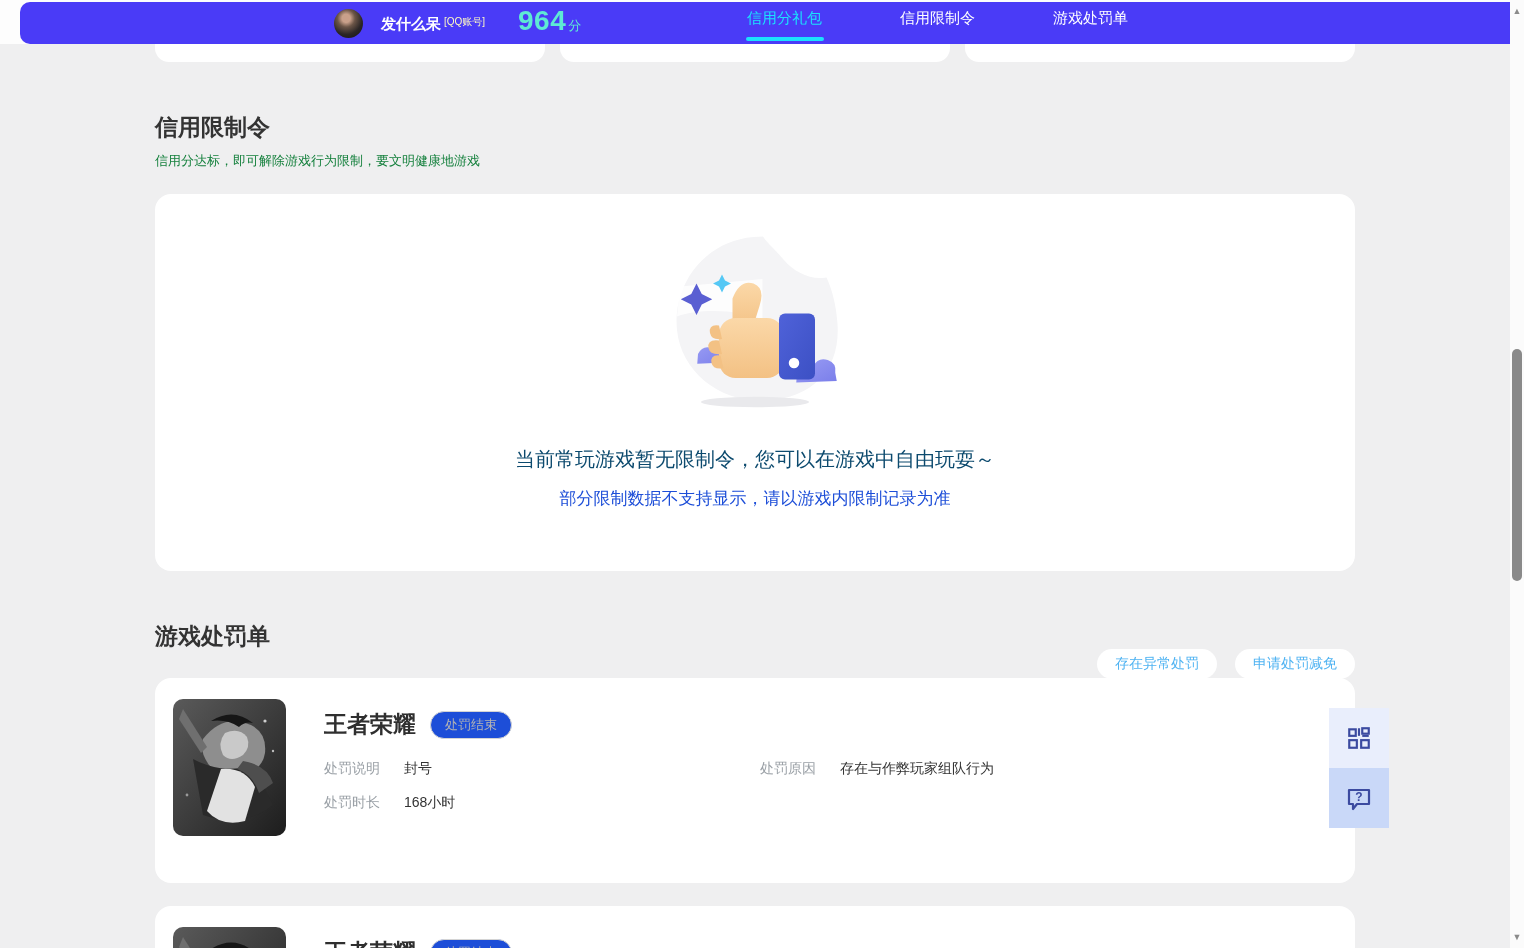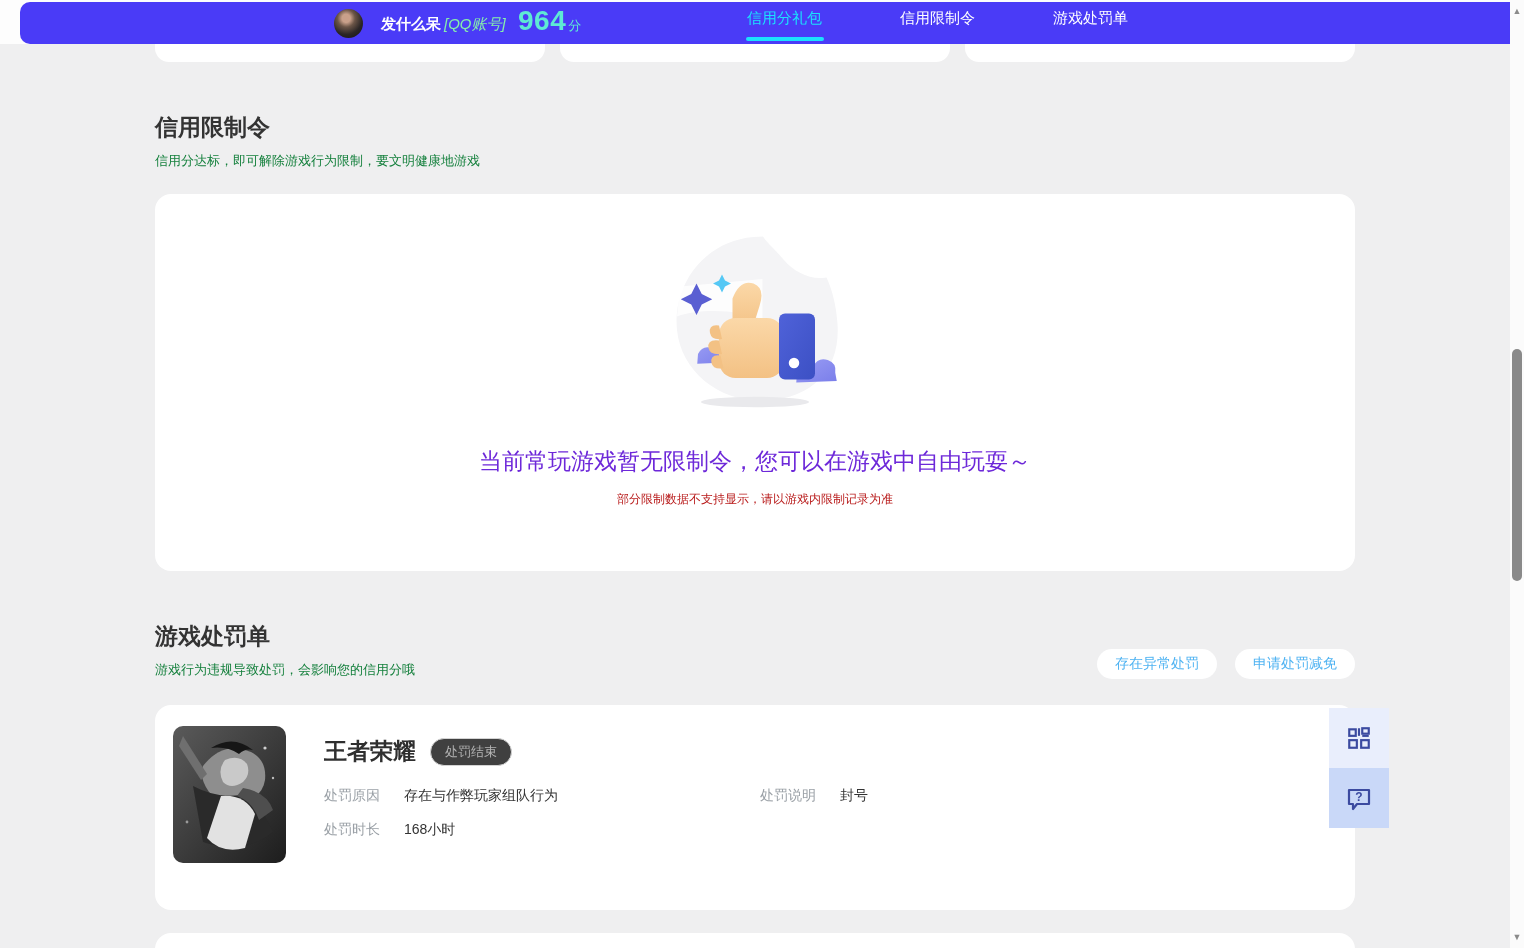--- a/index.html
+++ b/index.html
@@ -9,21 +9,21 @@
 
   
   .content-bg { position:absolute; left:0; top:44px; width:1510px; height:904px; background:#efeff0; }
 
   
   .navbar { position:absolute; left:20px; top:2px; width:1507px; height:42px;
     background:#4a3bf7; border-radius:10px 0 0 10px; z-index:30; }
   .avatar { position:absolute; left:314px; top:7px; width:29px; height:29px; border-radius:50%;
     background:radial-gradient(circle at 42% 32%, #c9a08a 0 16%, #6b5547 34%, #2b2626 62%, #141212 100%); }
   .user-name { position:absolute; left:361px; top:13px; font-size:15px; color:#ffffff; font-weight:bold; }
-  .account-tag { position:absolute; left:424px; top:13px; font-size:15px; color:#86efac;font-style:italic; }
+  .account-tag { position:absolute; left:424px; top:13px; font-size:10px; color:#fef9c3; }
   .score-wrap { position:absolute; left:498px; top:3px; color:#5eead4; }
   .score-num { font-size:28px; font-weight:bold; letter-spacing:0.5px; }
   .score-unit { font-size:13px; margin-left:2px; }
   .nav-tabs { position:absolute; left:727px; top:0; height:32px; display:flex; gap:78px; align-items:center; }
   .tab { position:relative; height:42px; line-height:42px; font-size:15px; color:#ffffff; cursor:pointer; white-space:nowrap; }
   .tab.active { color:#1be1fd; }
   .tab.active .tab-underline { position:absolute; left:50%; transform:translateX(-50%);
     bottom:-2px; width:78px; height:4px; border-radius:2px; background:#1be1fd; }
 
   
@@ -41,36 +41,36 @@
   .top-card { width:390px; height:40px; background:#ffffff; border-radius:14px; }
 
   .section-head { padding-top:112px; }
   .section-head.second { padding-top:0; margin-top:50px; position:relative; }
   .sec-title { font-size:23px; font-weight:bold; color:#333333; }
   .sec-sub { margin-top:9px; font-size:13px; color:#15803d; }
 
   .empty-card { margin-top:24px; width:1200px; height:377px; background:#ffffff; border-radius:16px;
     display:flex; flex-direction:column; align-items:center; }
   .empty-illustration { margin-top:30px; }
-  .empty-text { margin-top:18px; font-size:23px; color:#6d28d9;font-family:Liberation Serif, serif; }
-  .empty-note { margin-top:14px; font-size:12px; color:#b91c1c; }
+  .empty-text { margin-top:18px; font-size:20px; color:#0c4a6e;font-family:Liberation Serif, serif; }
+  .empty-note { margin-top:14px; font-size:17px; color:#1d4ed8; }
 
   .sec-actions { position:absolute; right:0; top:28px; display:flex; gap:18px; }
   .pill-btn { background:#ffffff; color:#4fb3f2; font-size:14px; border:none; border-radius:15px;
     padding:6px 18px; cursor:pointer; white-space:nowrap; }
 
   .pcard { margin-top:26px; width:1200px; height:205px; background:#ffffff; border-radius:16px;
     display:flex; padding:21px 18px; }
   .pcard + .pcard { margin-top:23px; }
   .pcard-img { width:113px; height:137px; border-radius:10px; overflow:hidden; flex:none; }
   .pcard-body { flex:1; padding-left:38px; padding-top:10px; }
   .pcard-title-row { display:flex; align-items:center; gap:14px; }
   .pcard-title { font-size:23px; font-weight:bold; color:#2f2f2f; }
   .status-badge { font-size:13px; color:#b3b3b3; border:1px solid #d4d4d4; border-radius:15px;
-    padding:4px 14px; background:#404040; }
+    padding:4px 14px; background:#1d4ed8; }
   .pcard-grid { margin-top:20px; display:grid; grid-template-columns:436px 1fr; row-gap:16px; }
   .field { display:flex; font-size:14px; }
   .field .flabel { color:#9aa0a6; width:80px; flex:none; }
   .field .fvalue { color:#333333; font-weight:500; }
 
   
   .float-btns { position:absolute; left:1329px; top:708px; width:60px; z-index:20; }
   .float-btn { width:60px; height:60px; display:flex; align-items:center; justify-content:center; cursor:pointer; }
   .float-btn.qr { background:#e9eefc; }
   .float-btn.help { background:#c9d8f8; }
@@ -130,21 +130,20 @@
             <circle cx="192" cy="182" r="7" fill="#ffffff"></circle>
           </g>
         </svg>
       </div>
       <div class="empty-text">当前常玩游戏暂无限制令，您可以在游戏中自由玩耍～</div>
       <div class="empty-note">部分限制数据不支持显示，请以游戏内限制记录为准</div>
     </div>
 
     <div class="section-head second">
       <div class="sec-title">游戏处罚单</div>
-      <div class="sec-sub">游戏行为违规导致处罚，会影响您的信用分哦</div>
       <div class="sec-actions">
         <button class="pill-btn">存在异常处罚</button>
         <button class="pill-btn">申请处罚减免</button>
       </div>
     </div>
 
     <div class="pcard">
       <div class="pcard-img">
         <svg width="113" height="137" viewBox="0 0 113 137">
           <defs>
@@ -167,26 +166,26 @@
             <circle cx="14" cy="96" r="1.4" fill="#9a9a9a"></circle>
         </svg>
       </div>
       <div class="pcard-body">
         <div class="pcard-title-row">
           <span class="pcard-title">王者荣耀</span>
           <span class="status-badge">处罚结束</span>
         </div>
         <div class="pcard-grid">
           <div class="field">
+            <span class="flabel">处罚说明</span>
+            <span class="fvalue">封号</span>
+          </div>
+          <div class="field">
             <span class="flabel">处罚原因</span>
             <span class="fvalue">存在与作弊玩家组队行为</span>
-          </div>
-          <div class="field">
-            <span class="flabel">处罚说明</span>
-            <span class="fvalue">封号</span>
           </div>
           <div class="field">
             <span class="flabel">处罚时长</span>
             <span class="fvalue">168小时</span>
           </div>
         </div>
       </div>
     </div>
 
     <div class="pcard">

